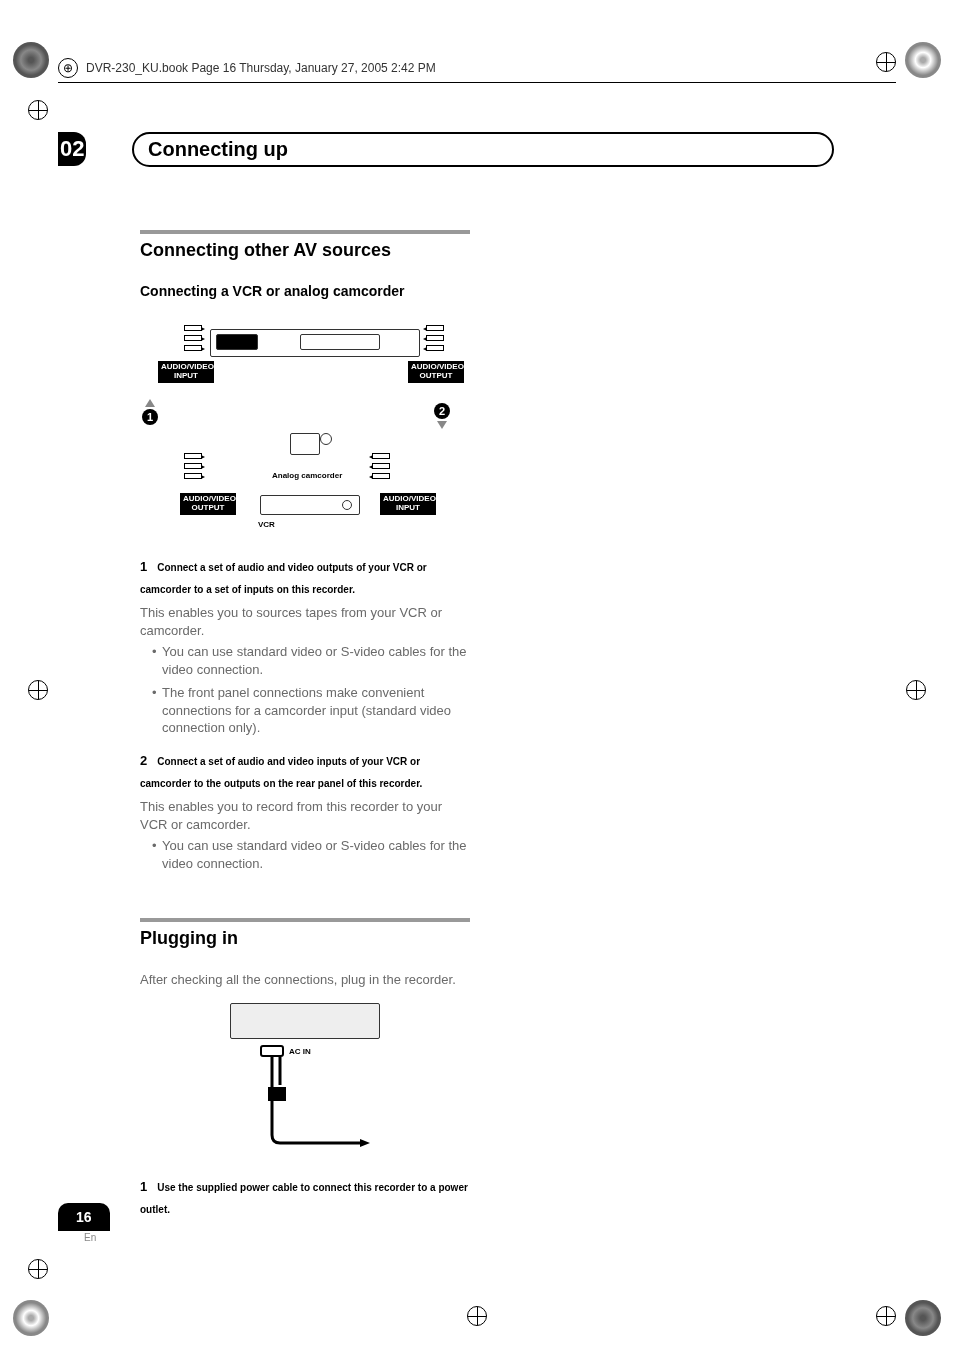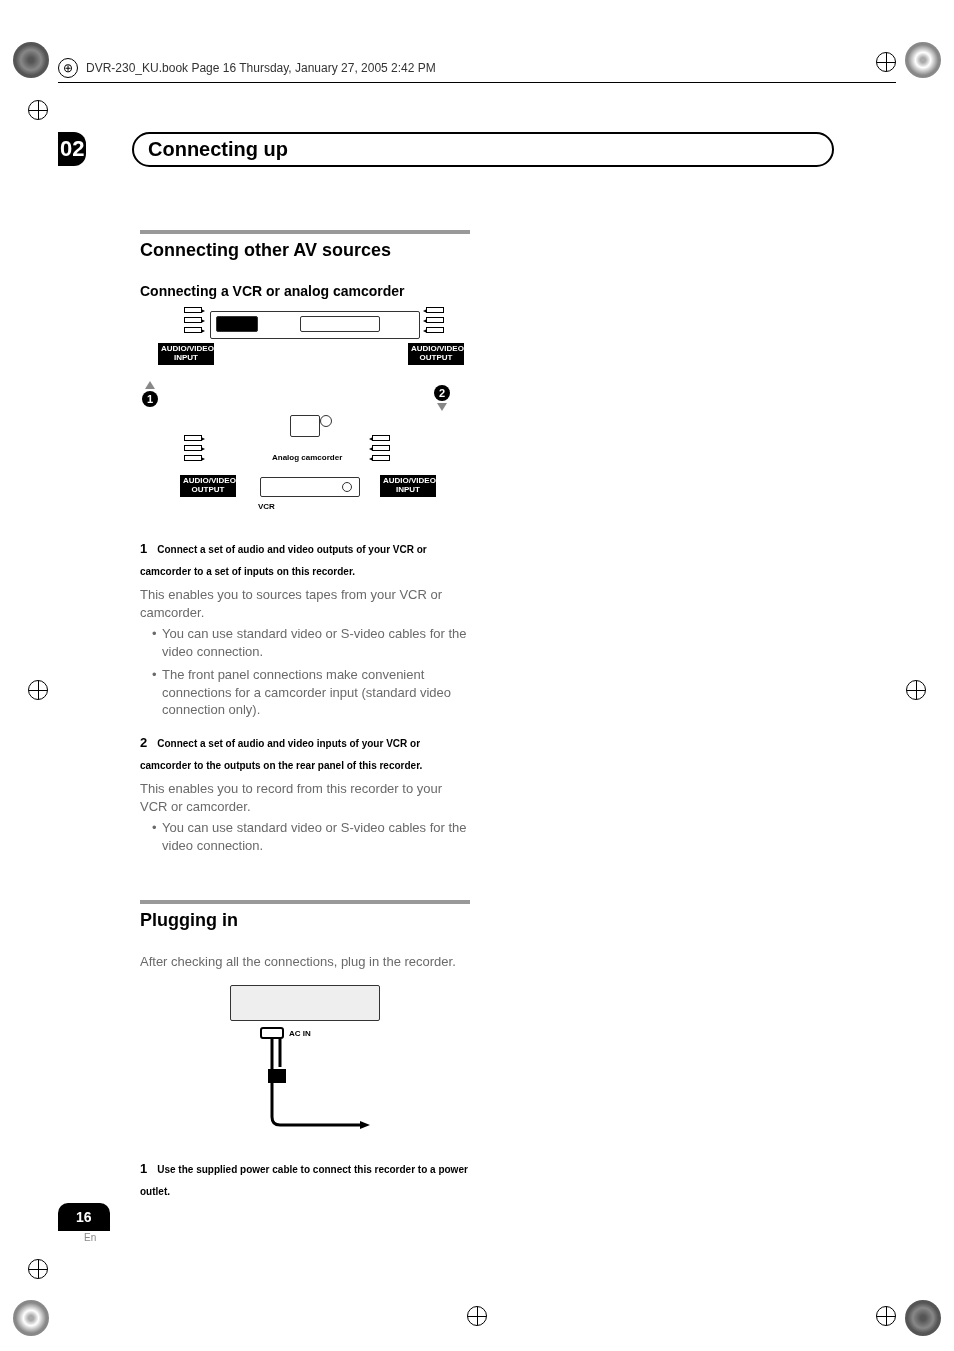--- a/index.html
+++ b/index.html
@@ -102,21 +102,21 @@
       margin-bottom: 6px;
     }
     .sec-heading {
       font-size: 18px;
       font-weight: bold;
       margin-bottom: 22px;
     }
     .sub-heading {
       font-size: 14px;
       font-weight: bold;
-      margin-bottom: 8px;
+      margin-bottom: 26px;
     }
     .diagram {
       border: none;
       width: 310px;
       height: 210px;
       position: relative;
       margin-bottom: 20px;
     }
     .diagram2 {
       width: 200px;

